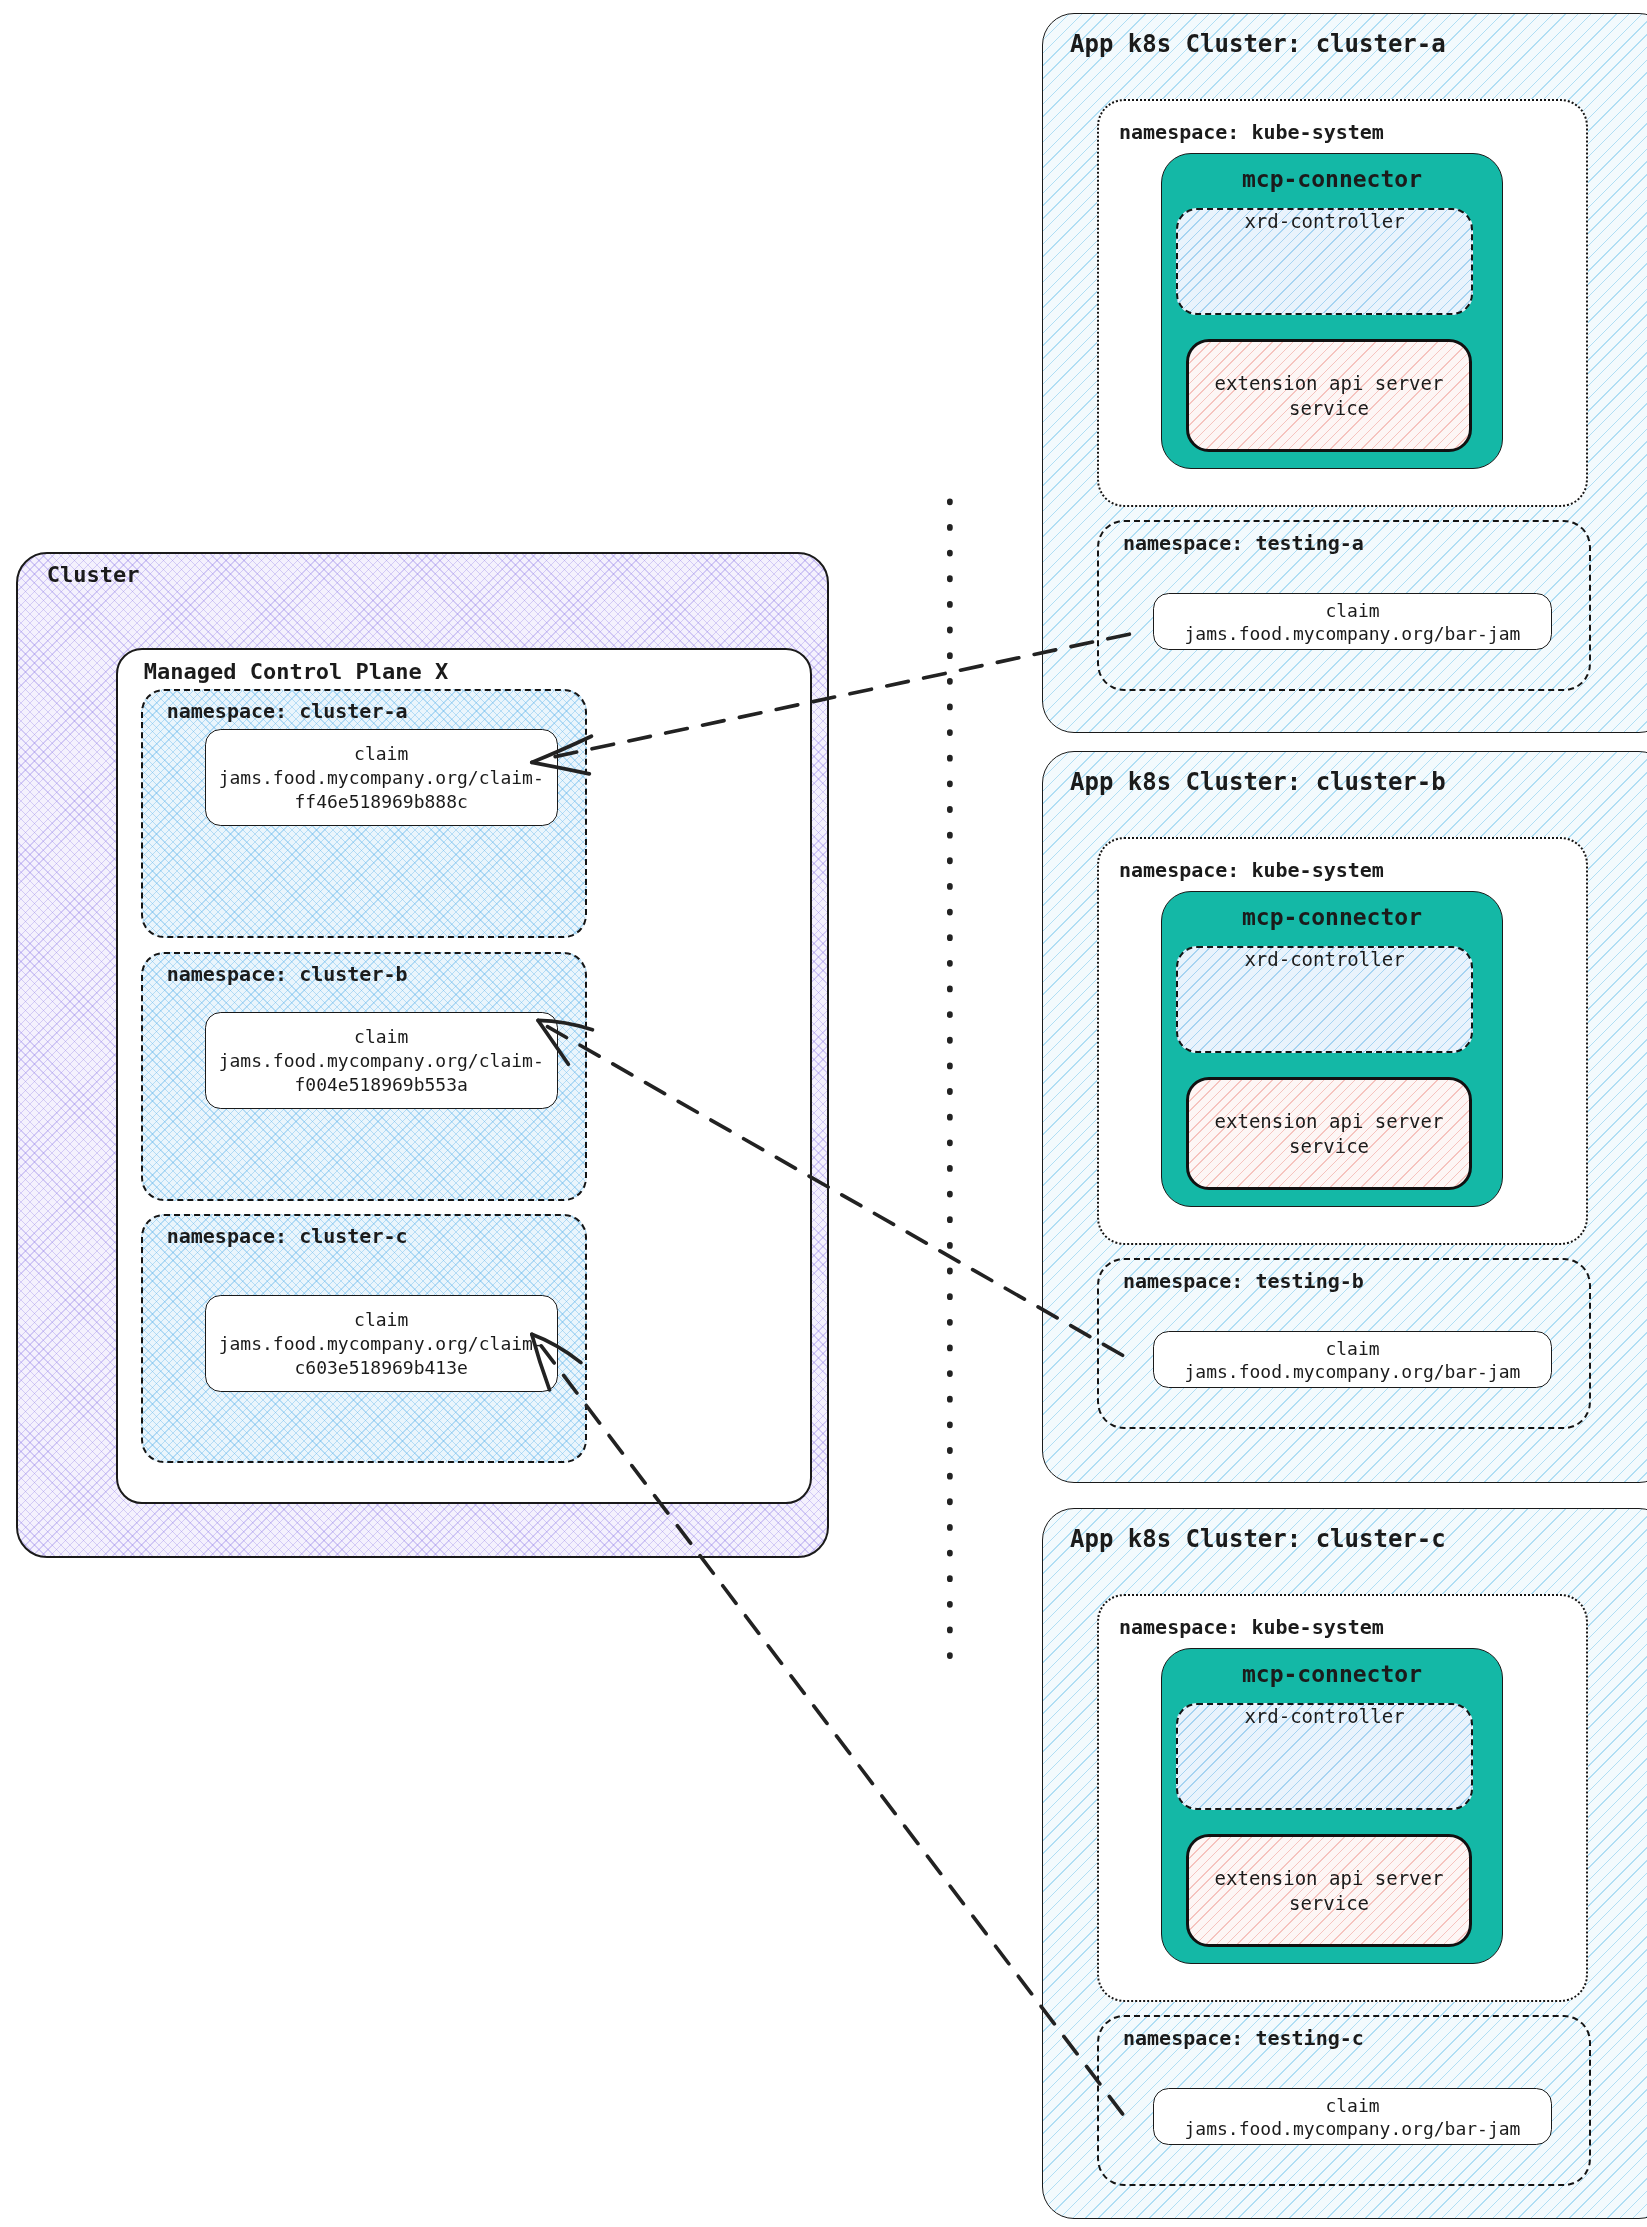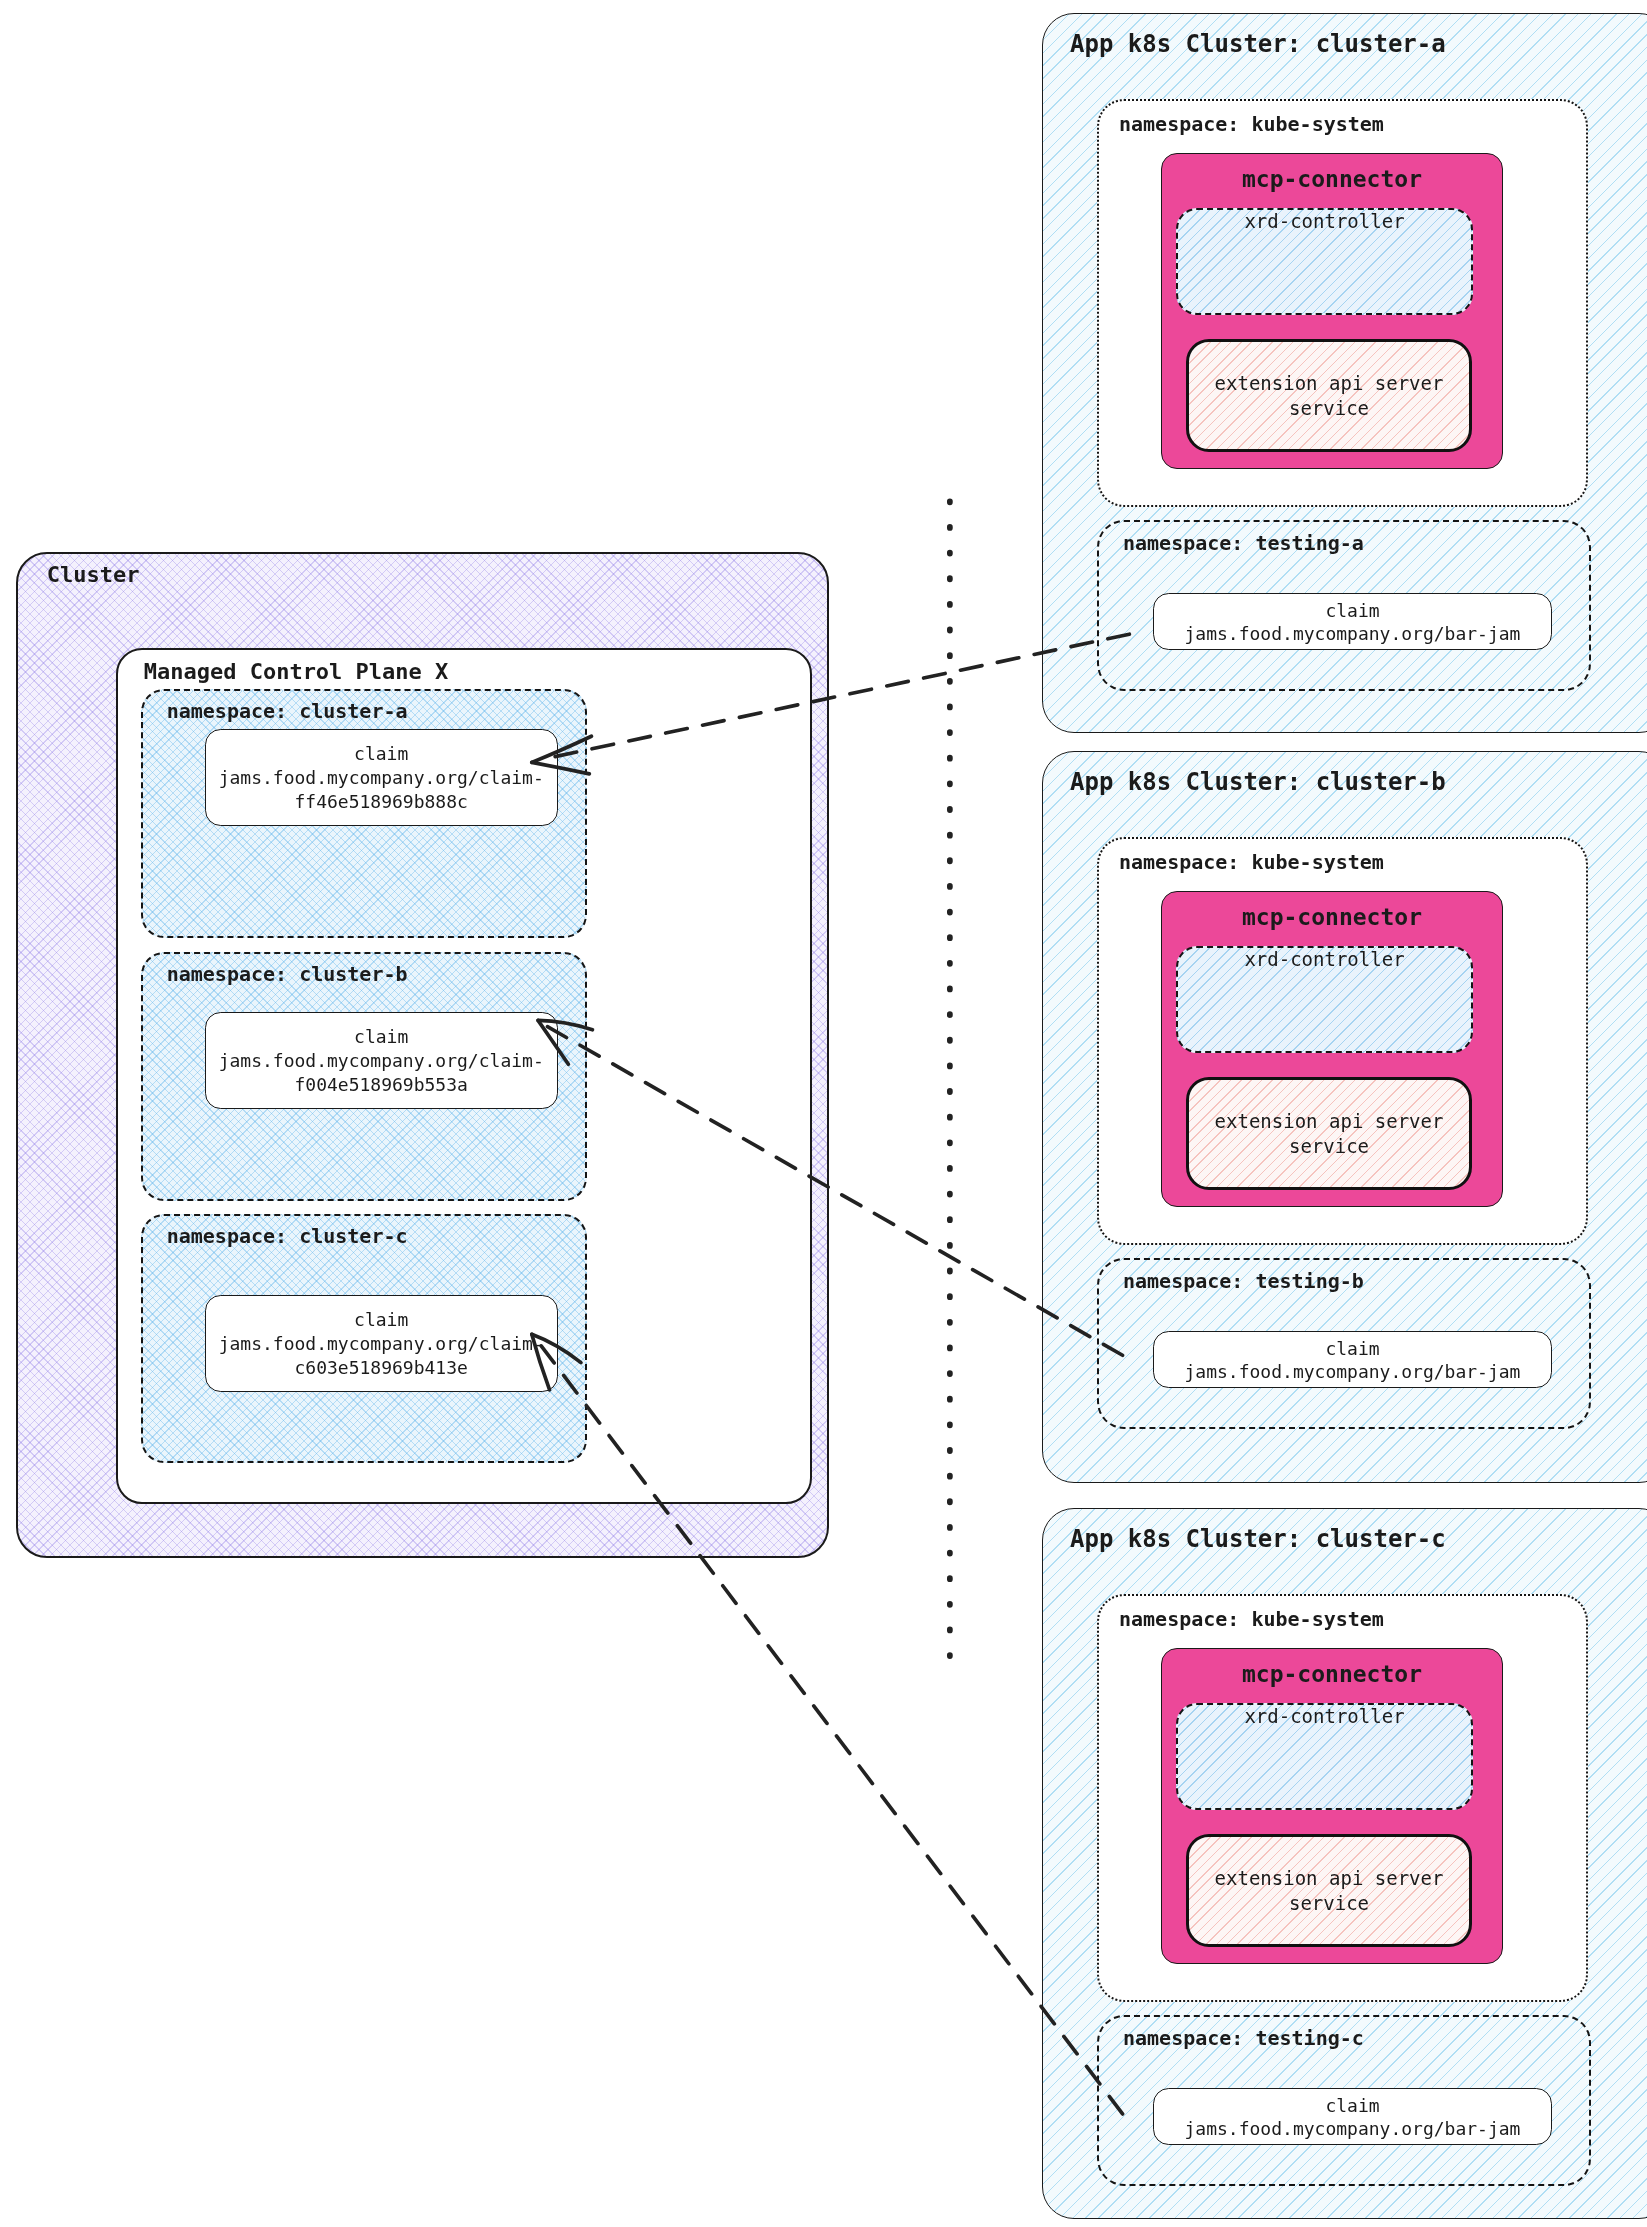--- a/index.html
+++ b/index.html
@@ -79,24 +79,24 @@
   }
   .c0{top:13px;height:718px}
   .c1{top:751px;height:730px}
   .c2{top:1508px;height:709px}
   .cluster>.box-label{left:27px;top:15.7px;font-size:24px;}
 
   .kube{
     position:absolute;left:54px;top:85px;width:487px;height:404px;
     background:#ffffff;border:2.1px dotted #141414;border-radius:27px;
   }
-  .kube>.box-label{left:20px;top:11px;font-size:20px;}
+  .kube>.box-label{left:20px;top:19px;font-size:20px;}
   .mcp{
     position:absolute;left:62px;top:52px;width:340px;height:314px;
-    background:#ec4899;border:1.6px solid #1a1a1a;border-radius:16px;
+    background:#14b8a6;border:1.6px solid #1a1a1a;border-radius:30px;
   }
   .mcp>.box-label{left:0;width:100%;text-align:center;top:11.5px;font-size:23px;}
   .xrd{
     position:absolute;left:14px;top:54px;width:293px;height:103px;
     border:2.6px dashed #141414;border-radius:21px;
     display:flex;align-items:flex-start;justify-content:center;
     font-size:19px;text-align:center;
   }
   .ext{
     position:absolute;left:24px;top:185px;width:280px;height:107px;

